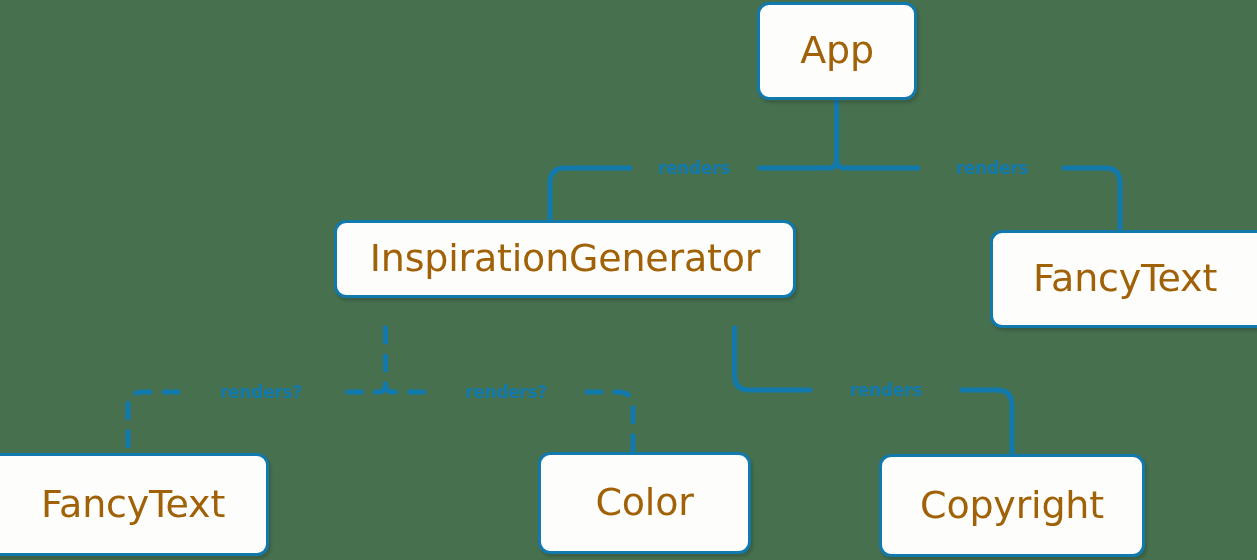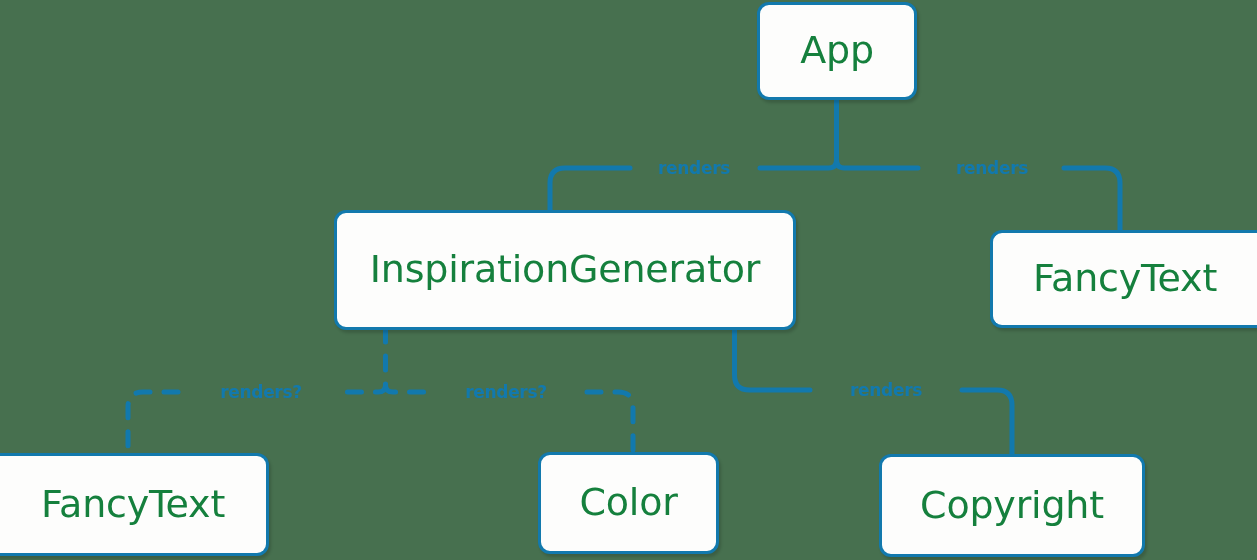--- a/index.html
+++ b/index.html
@@ -28,21 +28,21 @@
   }
   .node-box {
     position: absolute;
     box-sizing: border-box;
     background: #fdfdfc;
     border: 3px solid #1279ad;
     border-radius: 12px;
     display: flex;
     align-items: center;
     justify-content: center;
-    color: #15803d;
+    color: #a16207;
     font-size: 38px;
     font-weight: 400;
     letter-spacing: -0.2px;
     line-height: 1;
     white-space: nowrap;
     box-shadow: 2px 3px 3px rgba(0,0,0,0.16);
     z-index: 2;
   }
   .node-label {
     display: block;
@@ -79,33 +79,33 @@
 
     <path d="M 385.5 385 Q 385.5 392 393 392 L 427 392 M 587 392 L 618 392 Q 633 392 633 407 L 633 454" fill="none" stroke="#1279ad" stroke-width="5" stroke-linecap="round" stroke-dasharray="14 14"></path>
 
     <path d="M 734.5 328 L 734.5 375 Q 734.5 390 749.5 390 L 810 390 M 962 390 L 997 390 Q 1012 390 1012 405 L 1012 456" fill="none" stroke="#1279ad" stroke-width="5" stroke-linecap="round"></path>
   </svg>
 
   <div class="node-box" style="left:757px; top:2px; width:160px; height:98px;">
     <span class="node-label">App</span>
   </div>
 
-  <div class="node-box" style="left:334px; top:210px; width:462px; height:120px;">
+  <div class="node-box" style="left:334px; top:220px; width:462px; height:78px;">
     <span class="node-label">InspirationGenerator</span>
   </div>
 
   <div class="node-box" style="left:990px; top:230px; width:267px; height:98px; border-radius:12px 0 0 12px; border-right:none;">
     <span class="node-label">FancyText</span>
   </div>
 
   <div class="node-box" style="left:-8px; top:453px; width:277px; height:103px; border-radius:0 12px 12px 0; border-left:none;">
     <span class="node-label" style="padding-left:8px;">FancyText</span>
   </div>
 
-  <div class="node-box" style="left:538px; top:452px; width:181px; height:102px;">
+  <div class="node-box" style="left:538px; top:452px; width:213px; height:102px;">
     <span class="node-label">Color</span>
   </div>
 
   <div class="node-box" style="left:879px; top:454px; width:266px; height:103px;">
     <span class="node-label">Copyright</span>
   </div>
 
   <div class="edge-label" style="left:694px; top:168px;">renders</div>
 
   <div class="edge-label" style="left:992px; top:168px;">renders</div>

